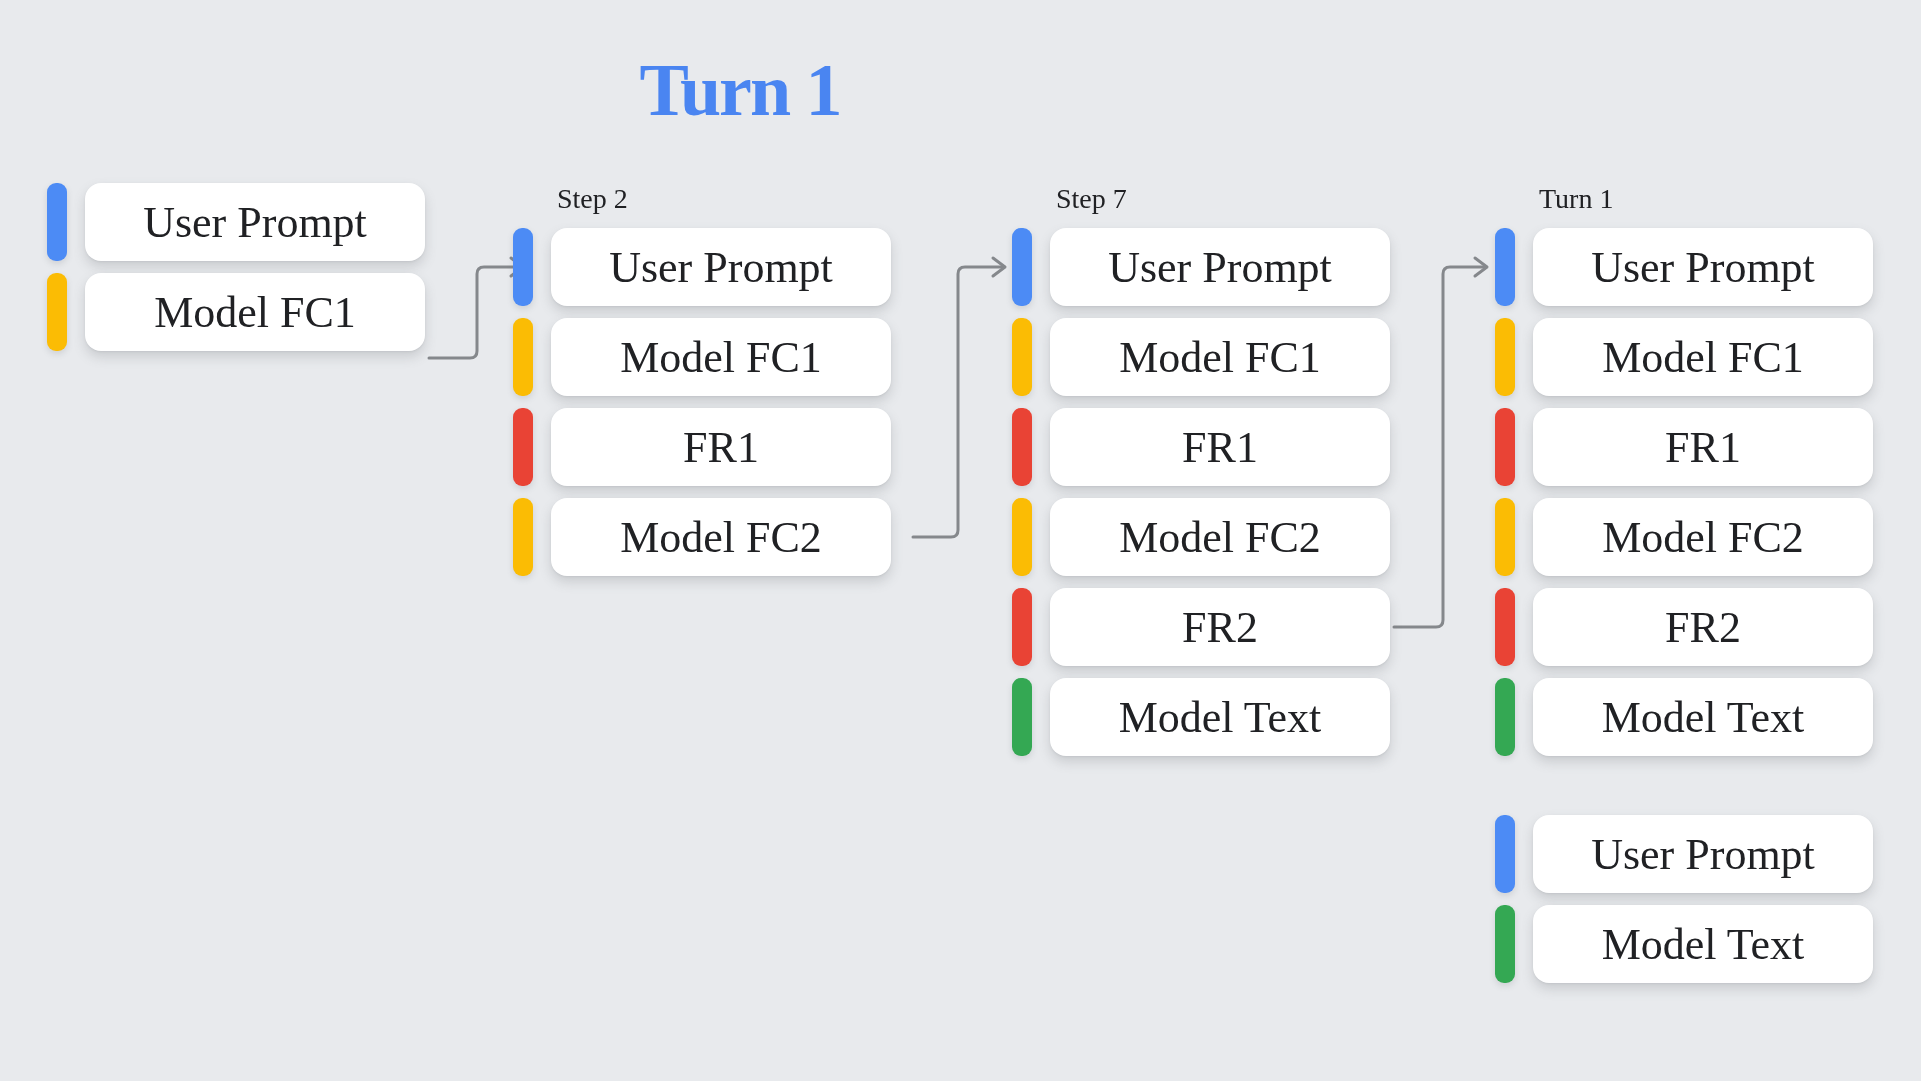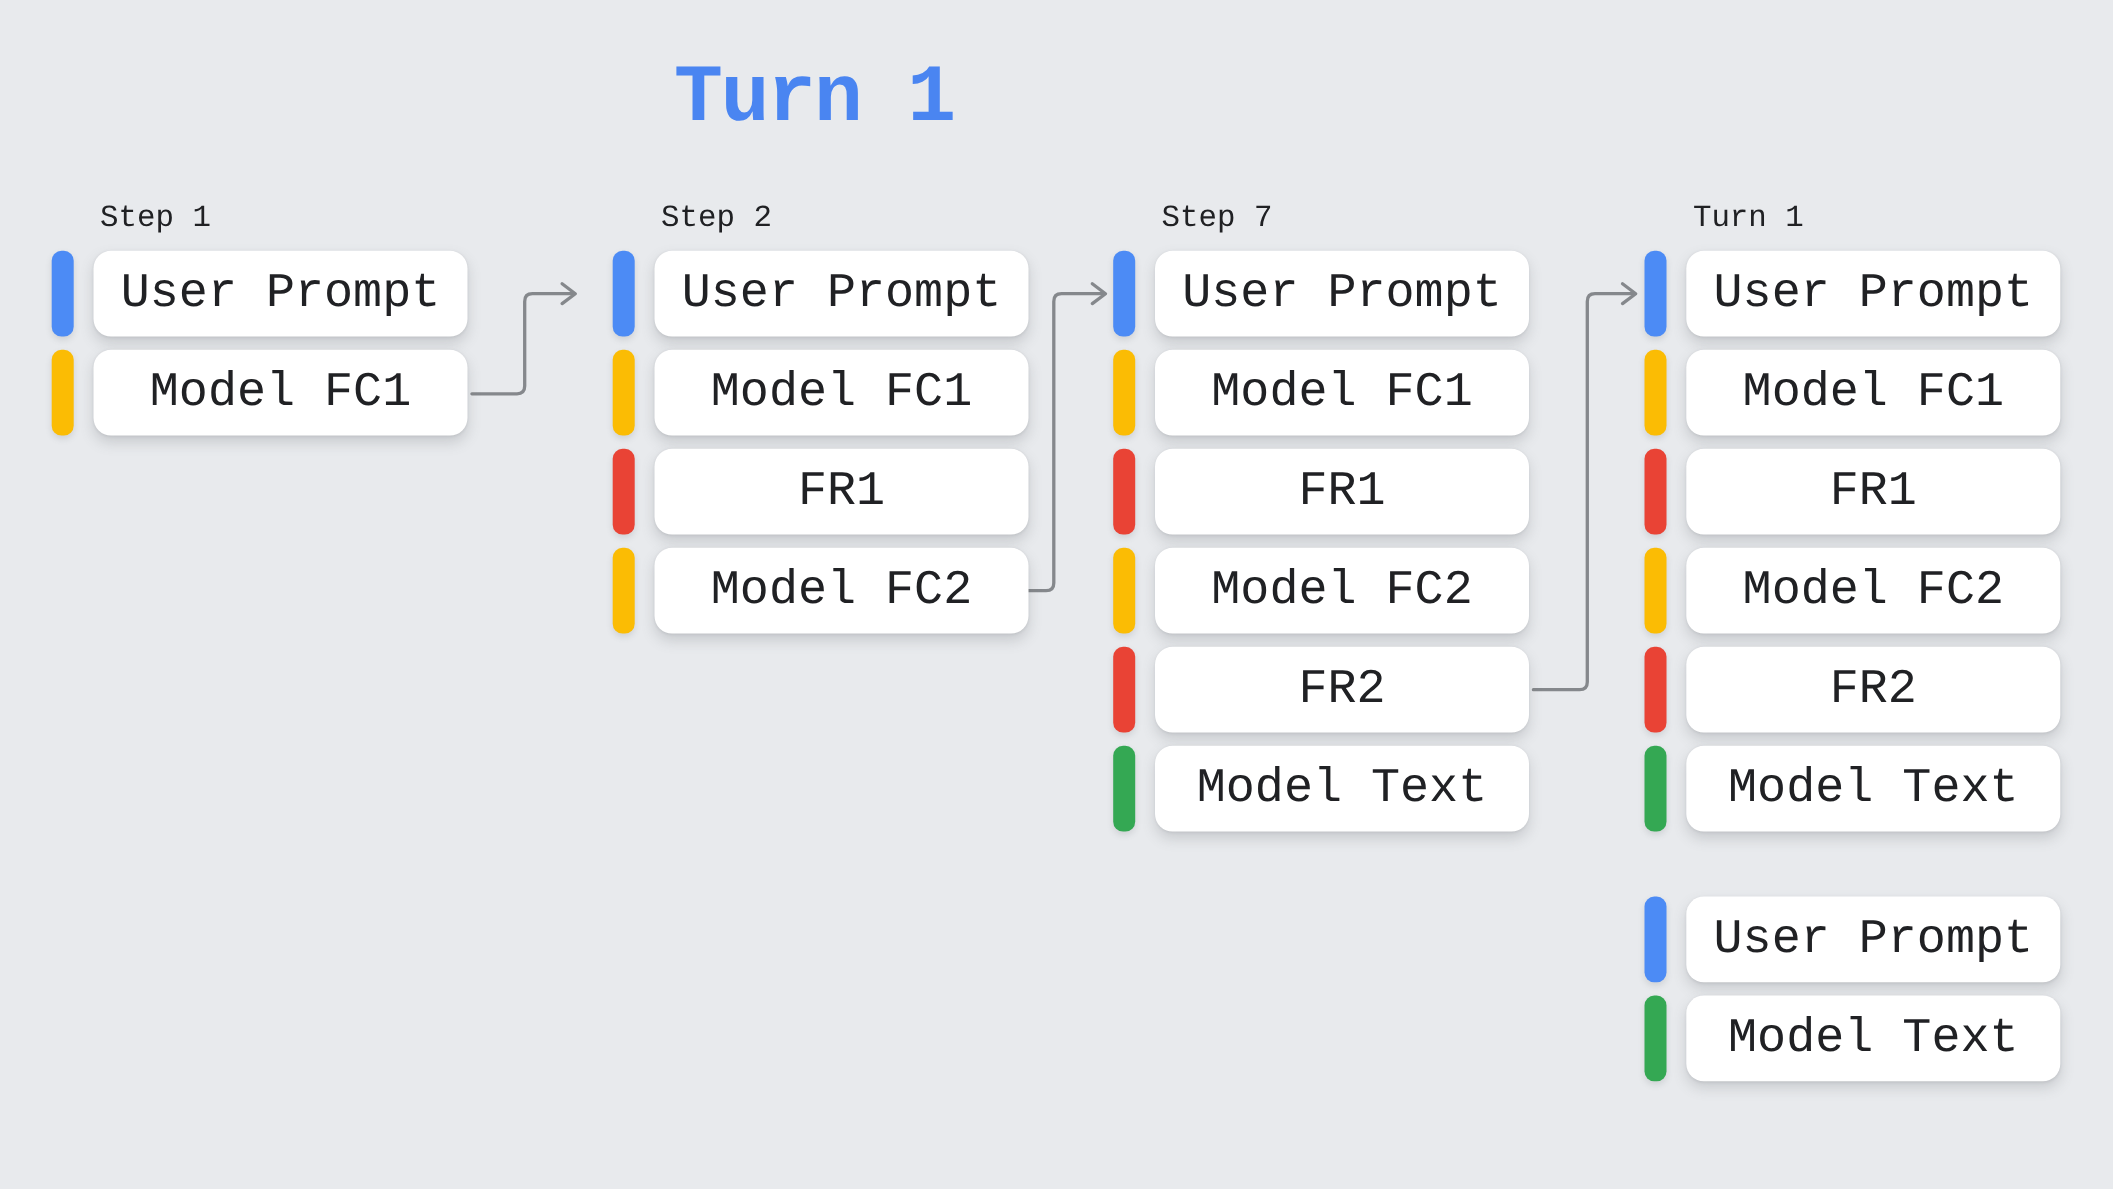--- a/index.html
+++ b/index.html
@@ -6,21 +6,21 @@
     margin: 0;
     padding: 0;
     background: #e8eaed;
   }
   .stage {
     position: relative;
     width: 1921px;
     height: 1081px;
     background: var(--c-background, #e8eaed);
     overflow: hidden;
-    font-family: Liberation Mono, monospace;
+    font-family: Liberation Serif, serif;
     color: var(--c-text, #202124);
   }
   .title {
     position: absolute;
     top: 50px;
     transform: translateX(-50%);
     font-size: 74px;
     line-height: 1.1;
     font-weight: 700;
     letter-spacing: -2px;
@@ -28,21 +28,21 @@
     white-space: nowrap;
   }
   .title-turn1 { left: 740px; }
   .title-turn2 { left: 1722px; }
 
   .column {
     position: absolute;
     width: 340px;
   }
   .col-step1 { left: 85px;  top: 183px; }
-  .col-step2 { left: 595px; top: 183px; }
+  .col-step2 { left: 551px; top: 183px; }
   .col-step3 { left: 1050px; top: 183px; }
   .col-turn1 { left: 1533px; top: 183px; }
   .col-turn2step1 { left: 1533px; top: 815px; }
 
   .col-label {
     height: 32px;
     line-height: 32px;
     margin: 0 0 13px 6px;
     font-size: 28px;
     color: var(--c-text, #202124);
@@ -114,21 +114,20 @@
       <path d="M 913 537 H 951 Q 958 537 958 530 V 274 Q 958 267 965 267 H 1002"></path>
       <polyline points="993,258 1005,267 993,276"></polyline>
     </g>
     <g>
       <path d="M 1394 627 H 1436 Q 1443 627 1443 620 V 274 Q 1443 267 1450 267 H 1484"></path>
       <polyline points="1475,258 1487,267 1475,276"></polyline>
     </g>
   </svg>
 
   <div class="column col-step1">
-    <div class="col-label">Step 1</div>
     <div class="row">
       <span class="bar accent-user"></span>
       <div class="card">User Prompt</div>
     </div>
     <div class="row">
       <span class="bar accent-model_fc"></span>
       <div class="card">Model FC1</div>
     </div>
   </div>
 

